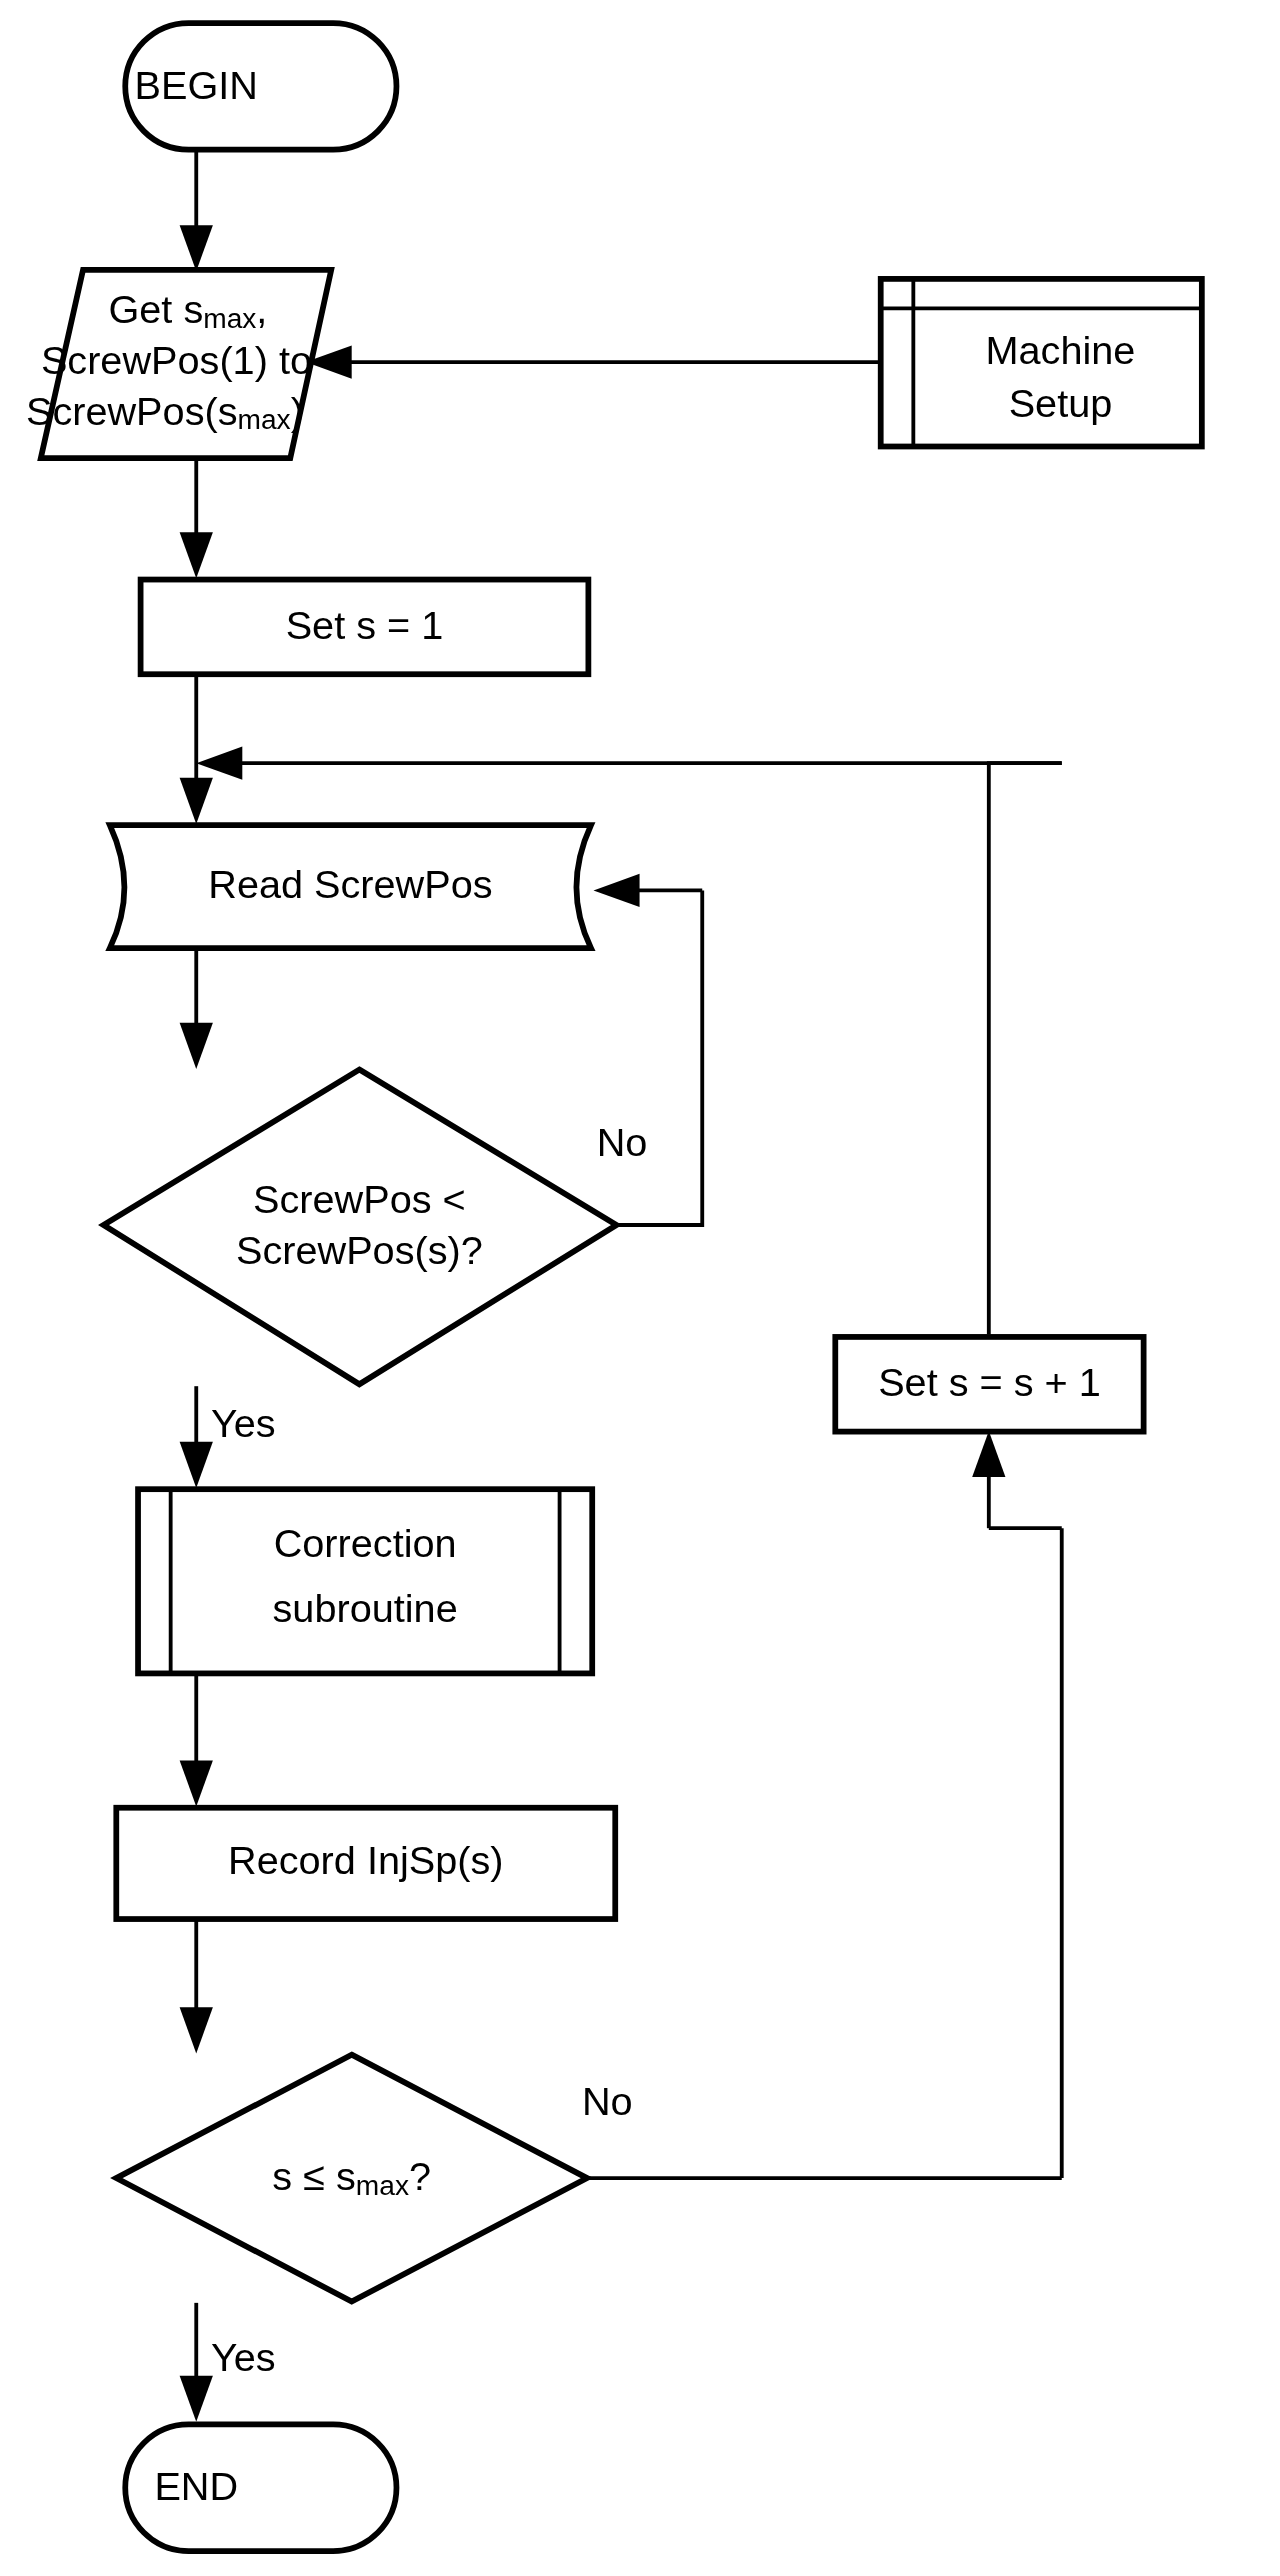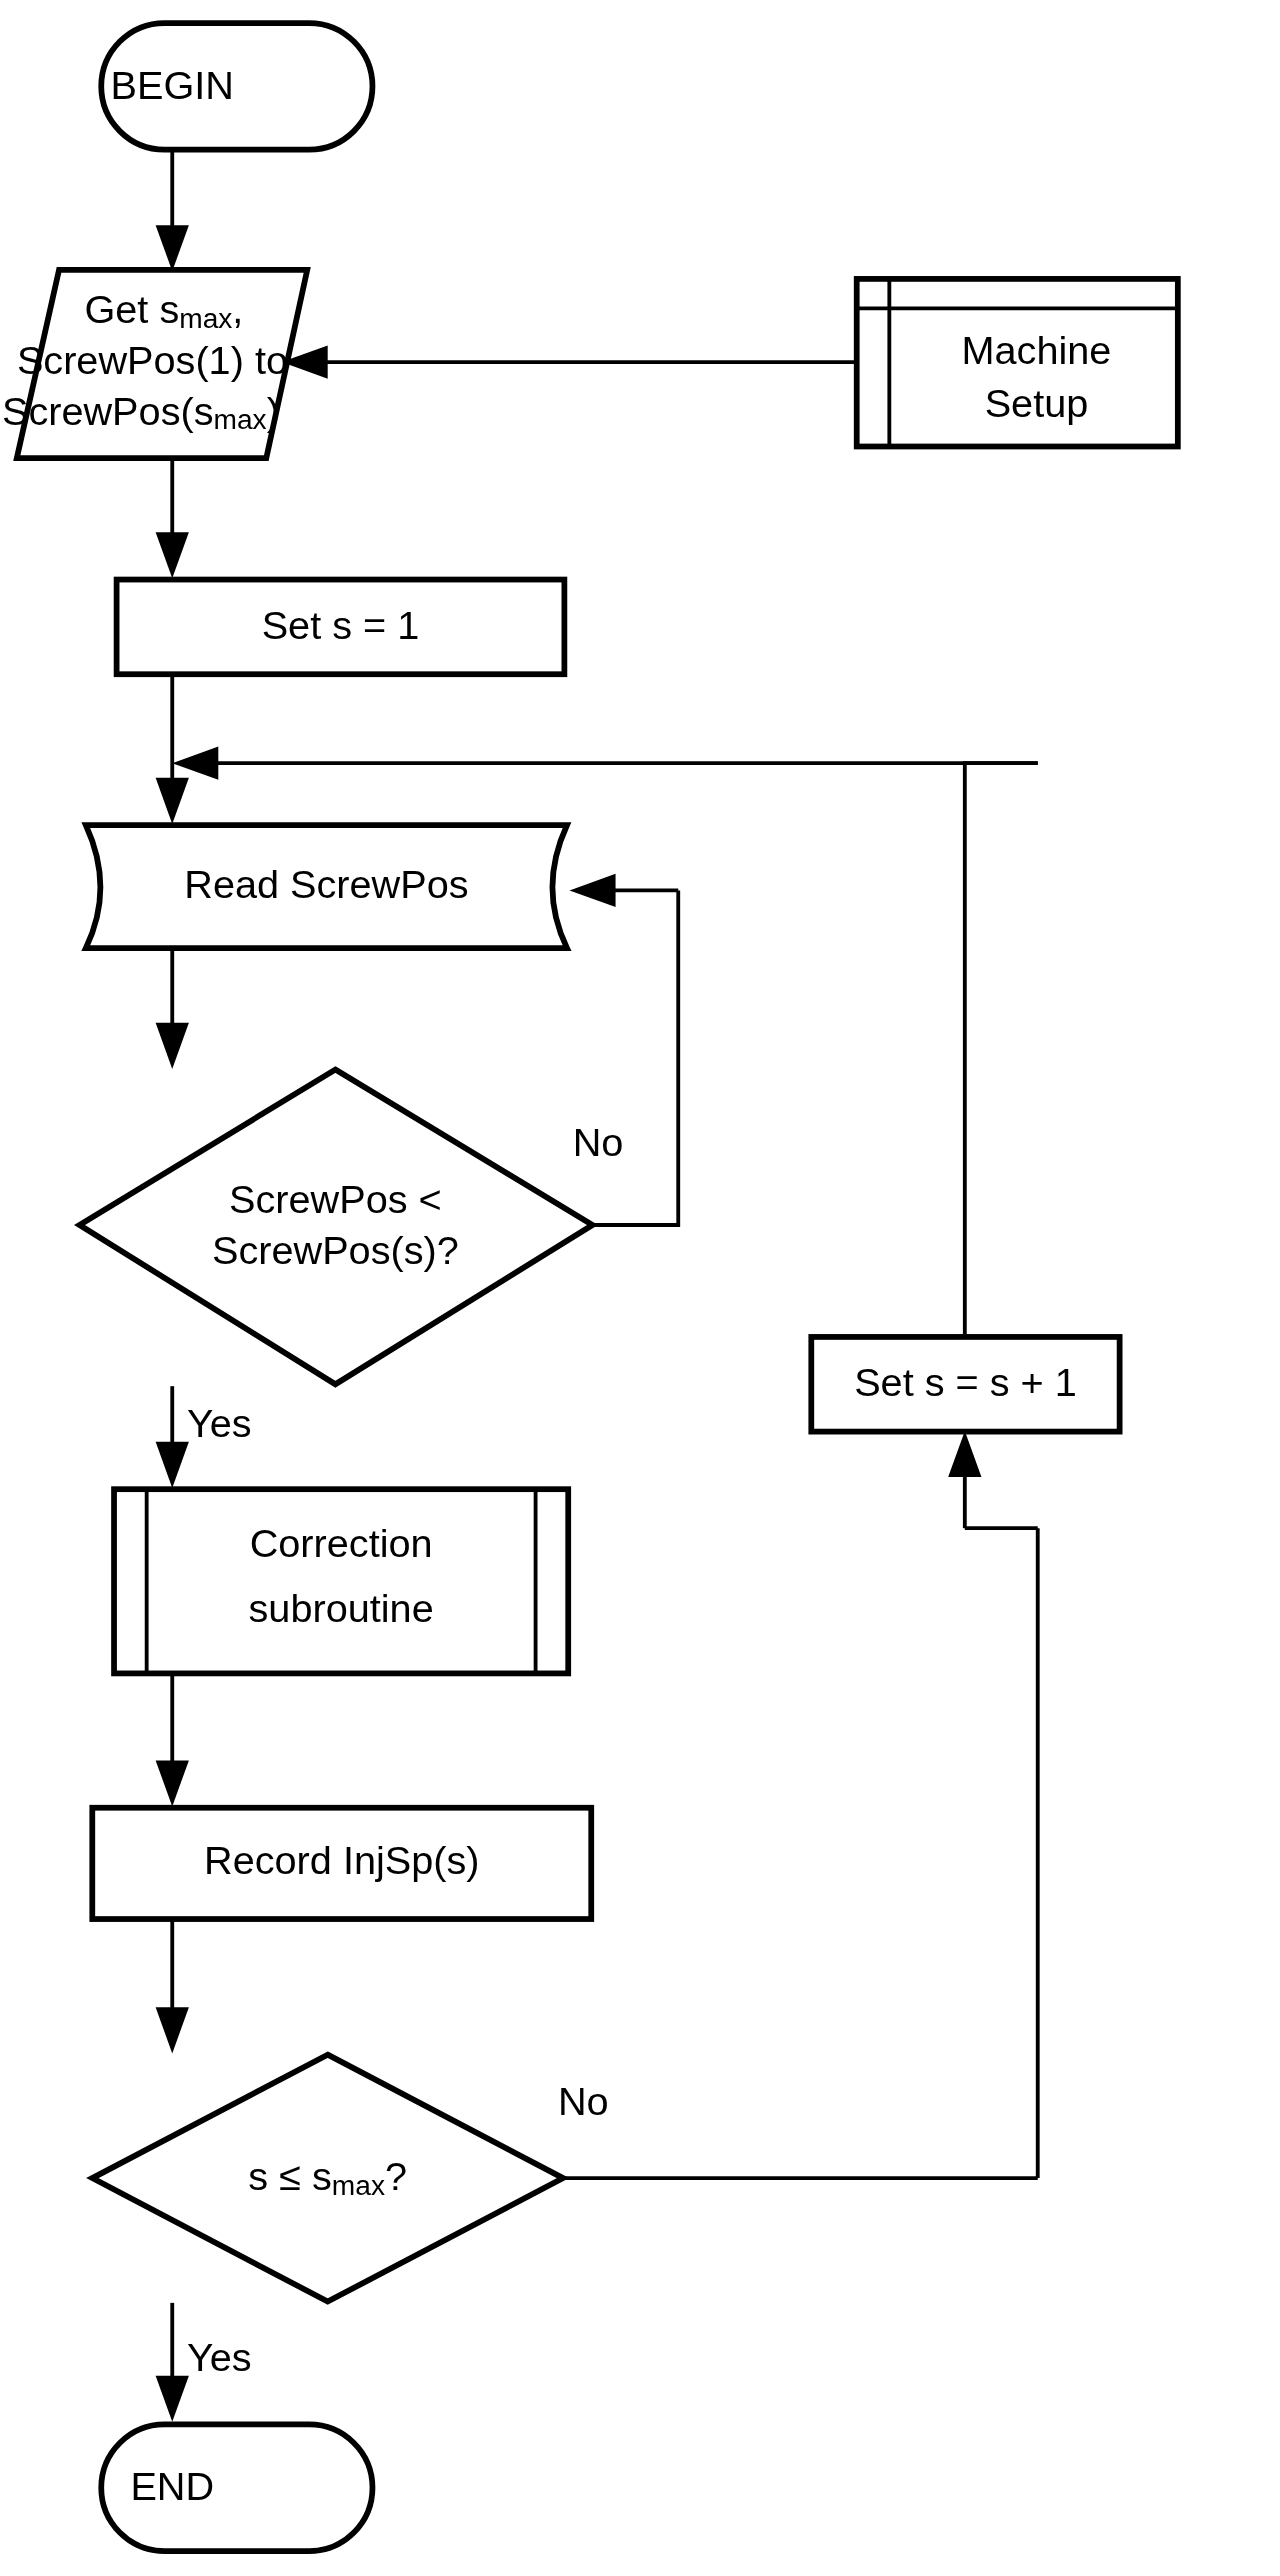--- a/index.html
+++ b/index.html
@@ -10,20 +10,21 @@
   }
   body {
     font-family: "Liberation Sans", sans-serif;
   }
   #canvas {
     position: relative;
     width: 1242px;
     height: 2576px;
     background: #ffffff;
     overflow: hidden;
+    margin-left: 24px;
   }
   svg#flow {
     position: absolute;
     top: 0;
     left: 0;
     width: 1281px;
     height: 2576px;
     display: block;
   }
   .shape-outline {

